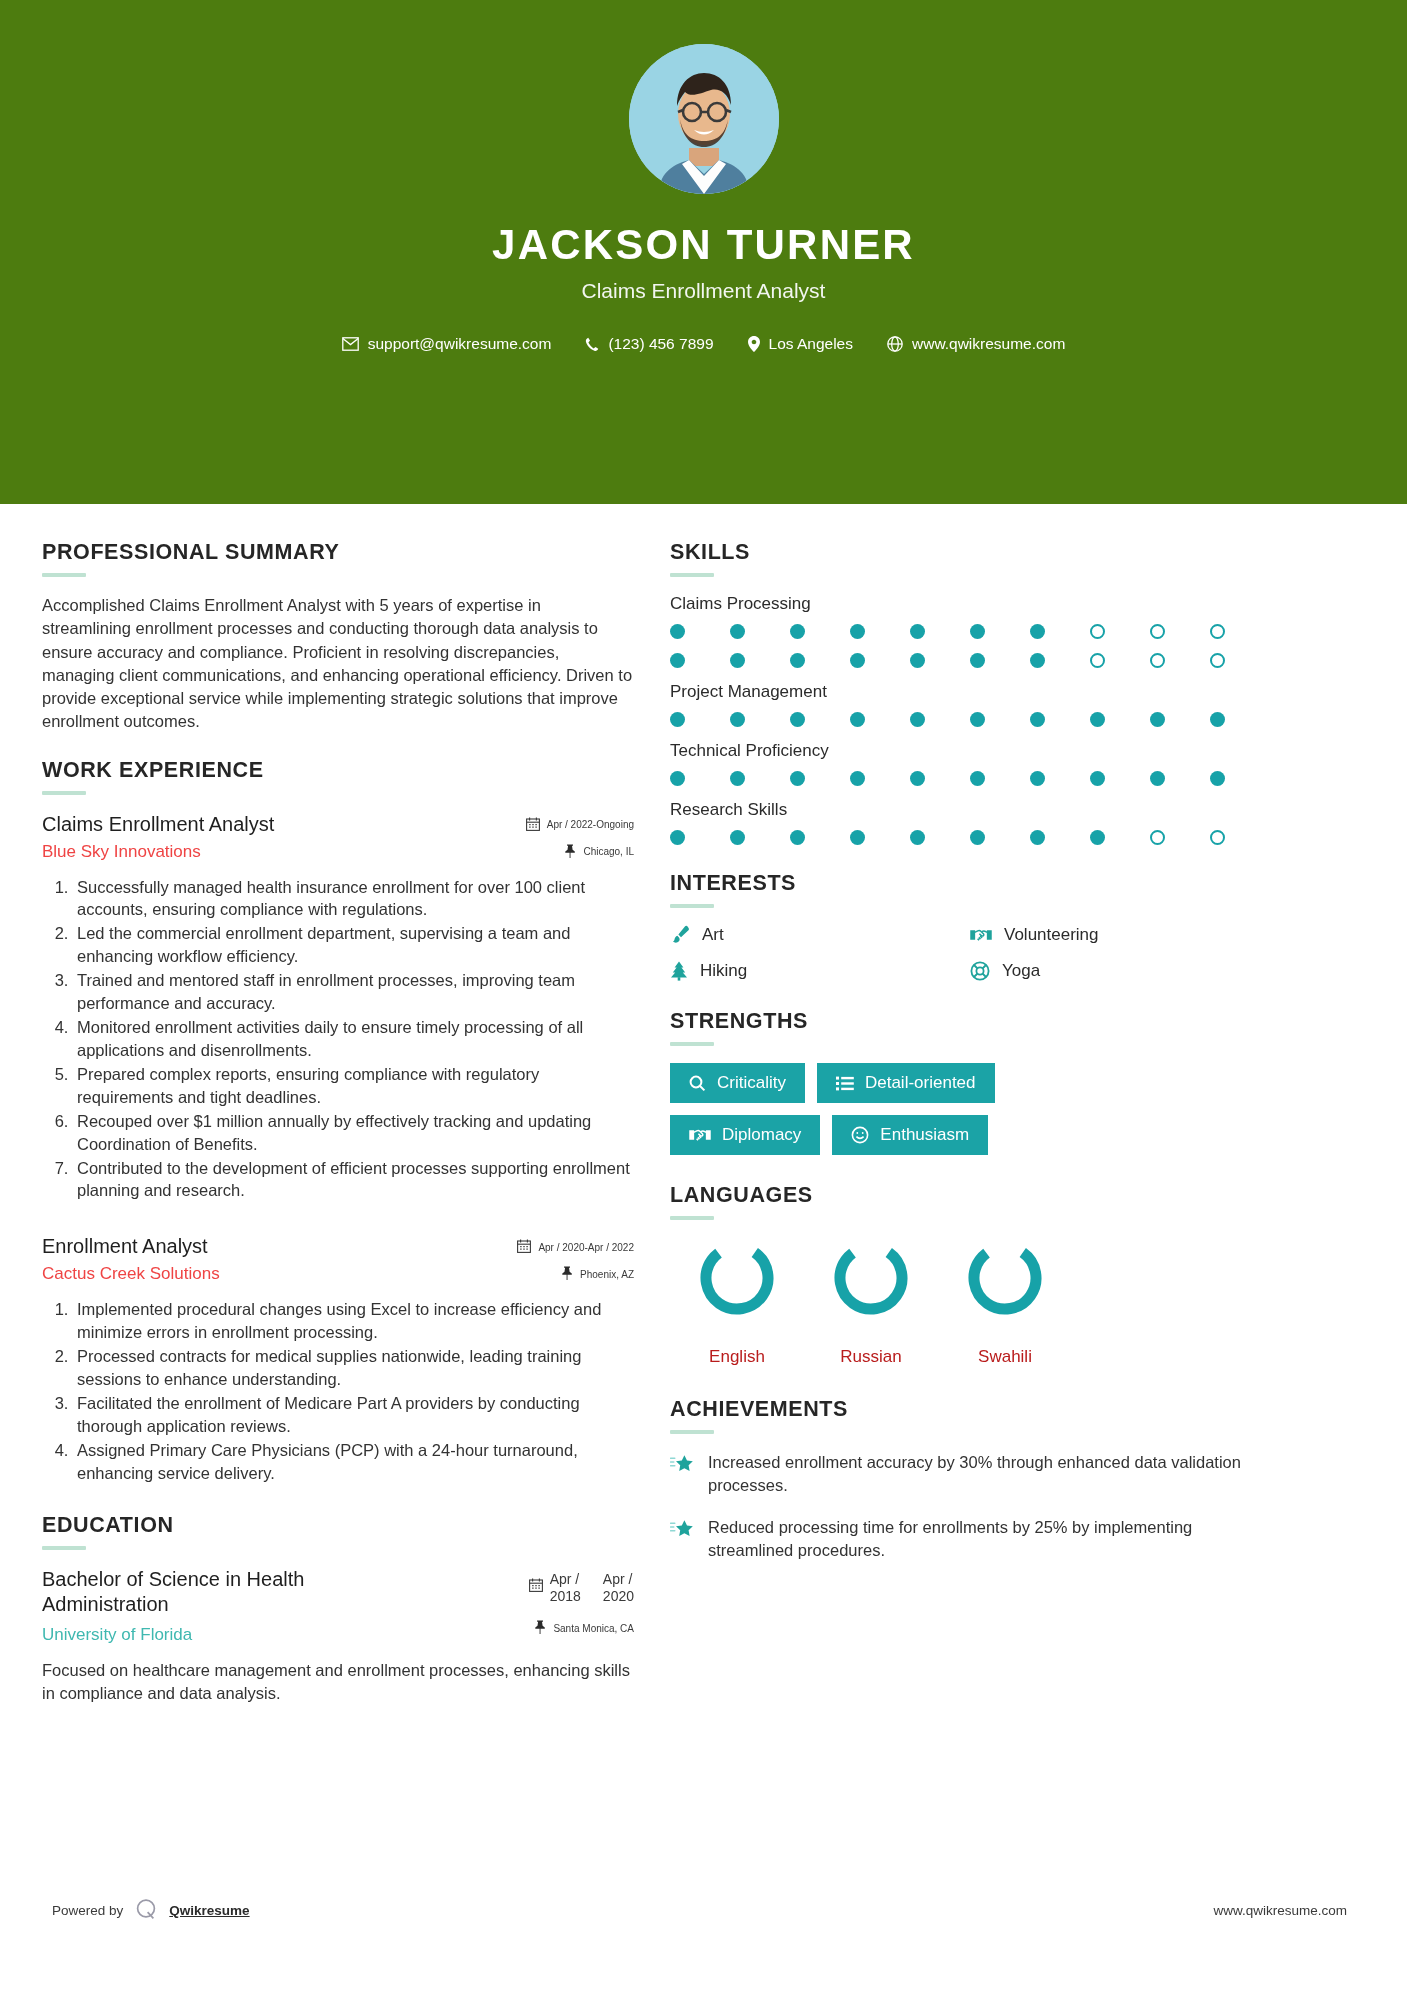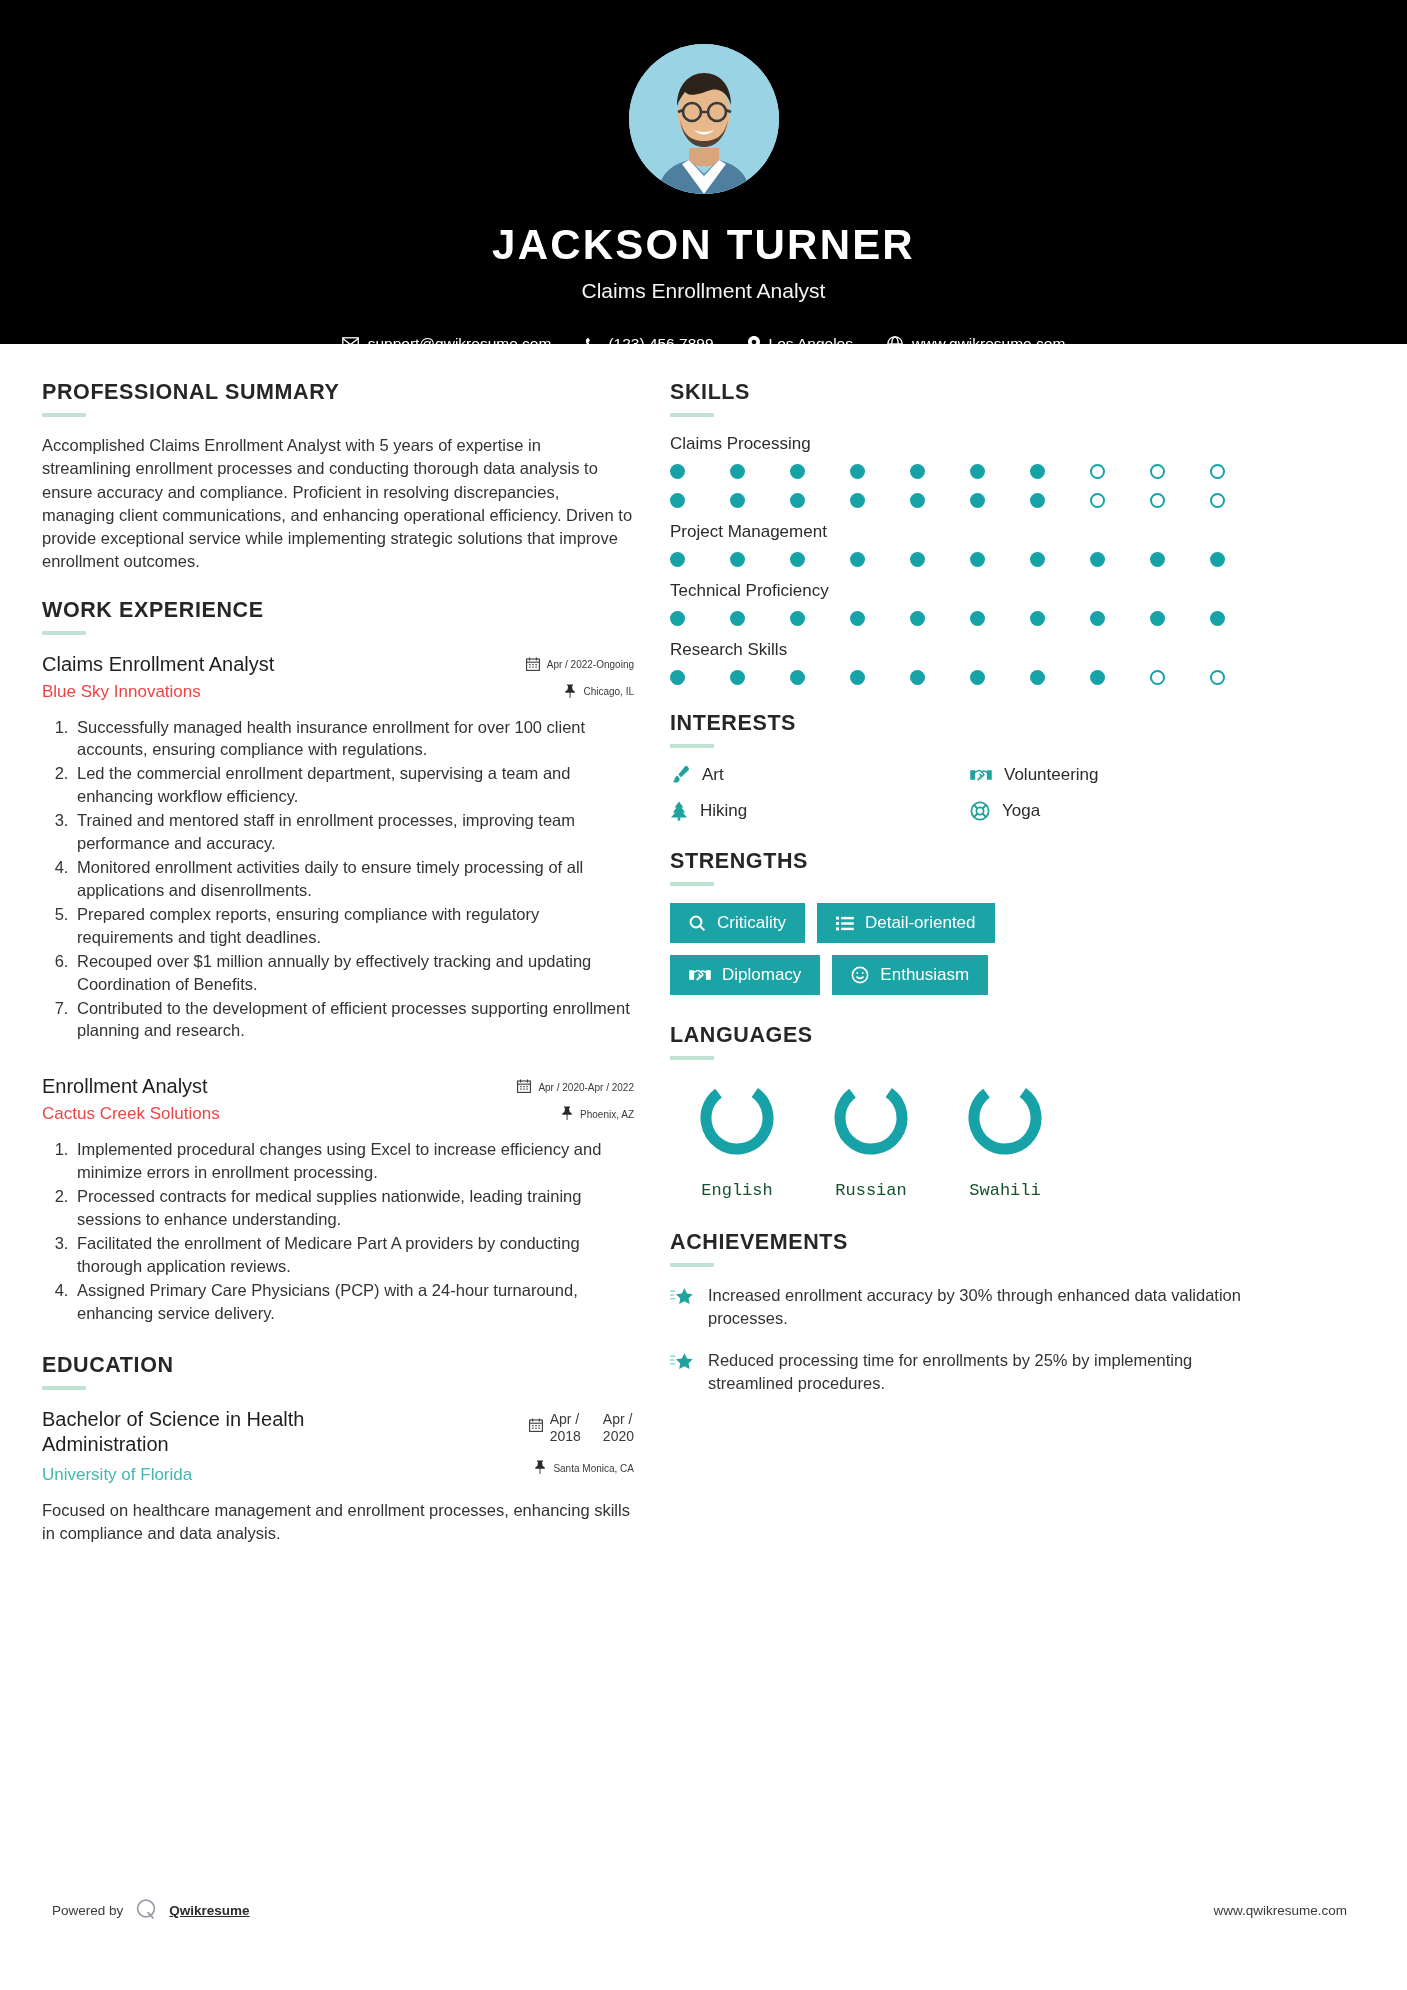--- a/index.html
+++ b/index.html
@@ -6,22 +6,22 @@
   html, body {
     width: 1407px;
     background: #ffffff;
     font-family: "Liberation Sans", sans-serif;
     color: #2b2b2b;
   }
   body { width: 1407px; min-height: 1990px; position: relative; }
 
   
   .header {
-    background: #000000;
-    height: 344px;
+    background: #4d7c0f;
+    height: 504px;
     padding-top: 44px;
     text-align: center;
     position: relative;
   }
   .avatar-wrap {
     width: 150px; height: 150px;
     margin: 0 auto;
     border-radius: 50%;
     background: #9ad4e4;
     overflow: hidden;
@@ -228,24 +228,23 @@
     display: flex;
     gap: 0;
     margin-top: 4px;
   }
   .lang-item {
     flex: 0 0 134px;
     text-align: center;
   }
   .lang-gauge { display: block; margin: 0 auto; }
   .lang-label {
-    margin-top: 22px;
+    margin-top: 28px;
     font-size: 17px;
-    color: #14532d;
-    font-family: Liberation Mono, monospace;
+    color: #b91c1c;
   }
 
   
   .ach-item {
     display: flex;
     gap: 14px;
     margin-bottom: 18px;
     align-items: flex-start;
   }
   .ach-item svg { flex: 0 0 auto; margin-top: 3px; }

